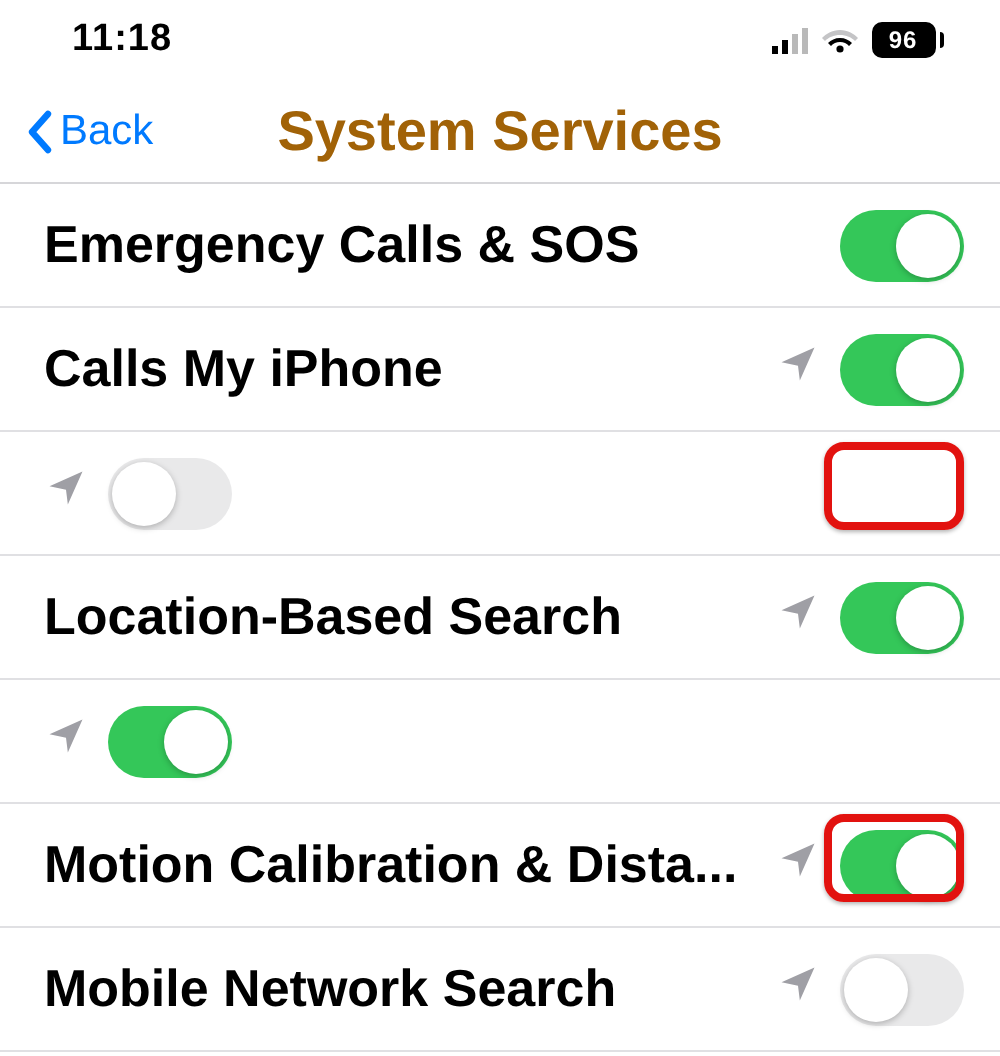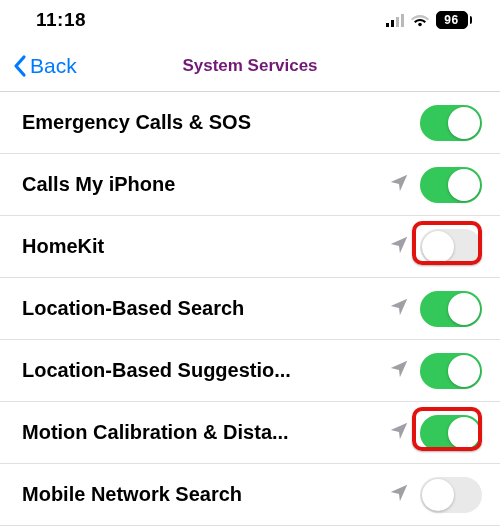--- a/index.html
+++ b/index.html
@@ -11,24 +11,24 @@
   .cell-bars span { width:3px; background:#000; display:inline-block; }
   .cell-bars span.dim { background:#b9b9b9; }
   .wifi { position:relative; width:20px; height:14px; }
   .wifi svg { display:block; }
   .battery { display:flex; align-items:center; gap:2px; }
   .battery-body { width:32px; height:18px; border:1.5px solid #000; border-radius:5px; background:#000; display:flex; align-items:center; justify-content:center; color:#fff; font-size:12px; font-weight:700; }
   .battery-tip { width:2.5px; height:8px; background:#000; border-radius:0 2px 2px 0; }
   .nav-bar { height:52px; position:relative; display:flex; align-items:center; border-bottom:1px solid #d6d6d9; }
   .back-btn { display:flex; align-items:center; gap:2px; color:#007aff; font-size:21px; font-weight:400; padding-left:12px; cursor:pointer; position:absolute; left:0;text-align:right; }
   .back-btn svg { display:block; }
-  .nav-title { width:100%; text-align:center; font-size:17px; font-weight:700; color:#701a75; }
+  .nav-title { width:100%; text-align:center; font-size:28px; font-weight:700; color:#a16207; }
   .list { }
   .row { height:62px; display:flex; align-items:center; padding:0 18px 0 22px; border-bottom:1px solid #e0e0e3; }
-  .row-label { flex:1; font-size:20px; font-weight:600; color:#000; white-space:nowrap; overflow:hidden; text-overflow:ellipsis; padding-right:8px; }
+  .row-label { flex:1; font-size:26px; font-weight:600; color:#000; white-space:nowrap; overflow:hidden; text-overflow:ellipsis; padding-right:8px; }
   .loc-icon { color:#9f9fa5; margin-right:10px; flex-shrink:0; }
   .toggle { width:62px; height:36px; border-radius:18px; position:relative; cursor:pointer; flex-shrink:0; }
   .toggle.on { background:#34c759; }
   .toggle.off { background:#e9e9ea; }
   .knob { width:32px; height:32px; border-radius:16px; background:#fff; position:absolute; top:2px; box-shadow:0 1px 3px rgba(0,0,0,0.25); }
   .toggle.on .knob { right:2px; }
   .toggle.off .knob { left:2px; }
   .highlight { position:absolute; border:4px solid #e2120f; border-radius:10px; pointer-events:none; box-shadow:0 1px 2px rgba(0,0,0,0.3); }
 </style>
 </head>
@@ -79,39 +79,37 @@
       <div class="row">
         <div class="row-label">Calls My iPhone</div>
         <span class="loc-icon"><svg width="22" height="22" viewBox="0 0 24 24">
             <path d="M3 11 L21 3 L13 21 L12 13 Z" fill="#9f9fa5"></path>
           </svg></span>
         <div class="toggle on" id="toggle-1">
           <div class="knob"></div>
         </div>
       </div>
       <div class="row">
-        <div class="row-label">HomeKit</div>
         <span class="loc-icon"><svg width="22" height="22" viewBox="0 0 24 24">
             <path d="M3 11 L21 3 L13 21 L12 13 Z" fill="#9f9fa5"></path>
           </svg></span>
         <div class="toggle off" id="toggle-2">
           <div class="knob"></div>
         </div>
       </div>
       <div class="row">
         <div class="row-label">Location-Based Search</div>
         <span class="loc-icon"><svg width="22" height="22" viewBox="0 0 24 24">
             <path d="M3 11 L21 3 L13 21 L12 13 Z" fill="#9f9fa5"></path>
           </svg></span>
         <div class="toggle on" id="toggle-3">
           <div class="knob"></div>
         </div>
       </div>
       <div class="row">
-        <div class="row-label">Location-Based Suggestio...</div>
         <span class="loc-icon"><svg width="22" height="22" viewBox="0 0 24 24">
             <path d="M3 11 L21 3 L13 21 L12 13 Z" fill="#9f9fa5"></path>
           </svg></span>
         <div class="toggle on" id="toggle-4">
           <div class="knob"></div>
         </div>
       </div>
       <div class="row">
         <div class="row-label">Motion Calibration &amp; Dista...</div>
         <span class="loc-icon"><svg width="22" height="22" viewBox="0 0 24 24">

